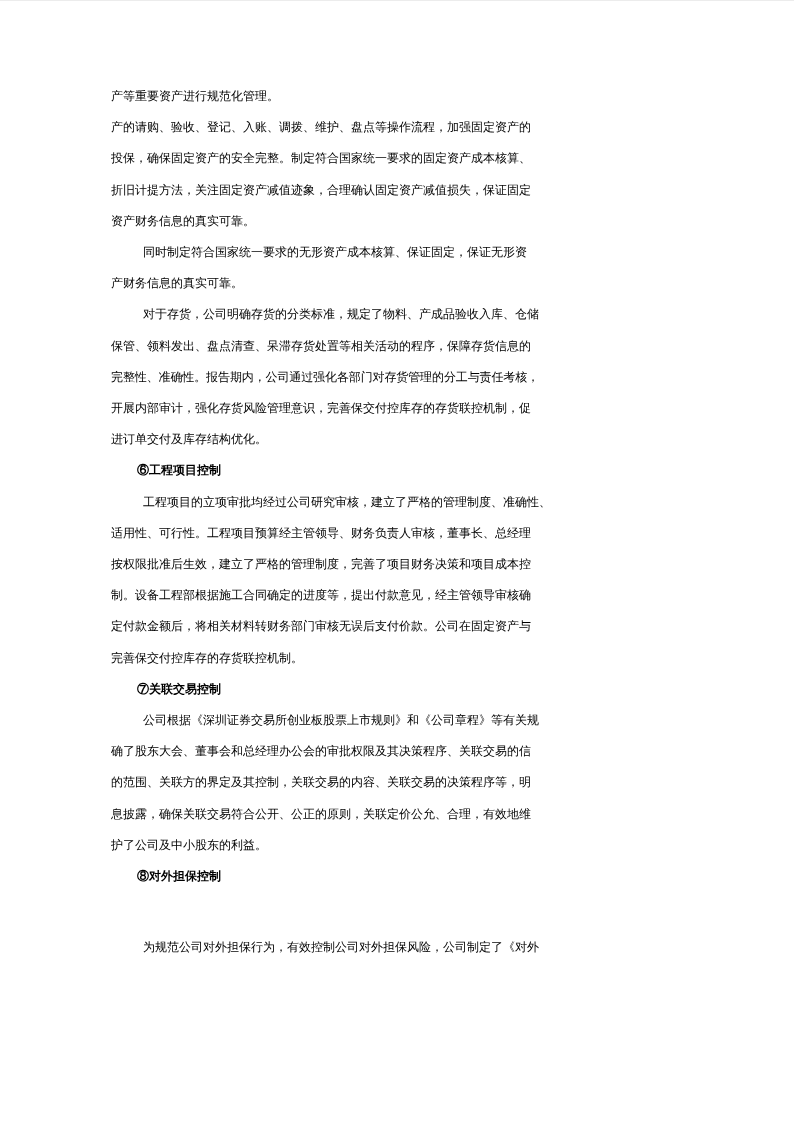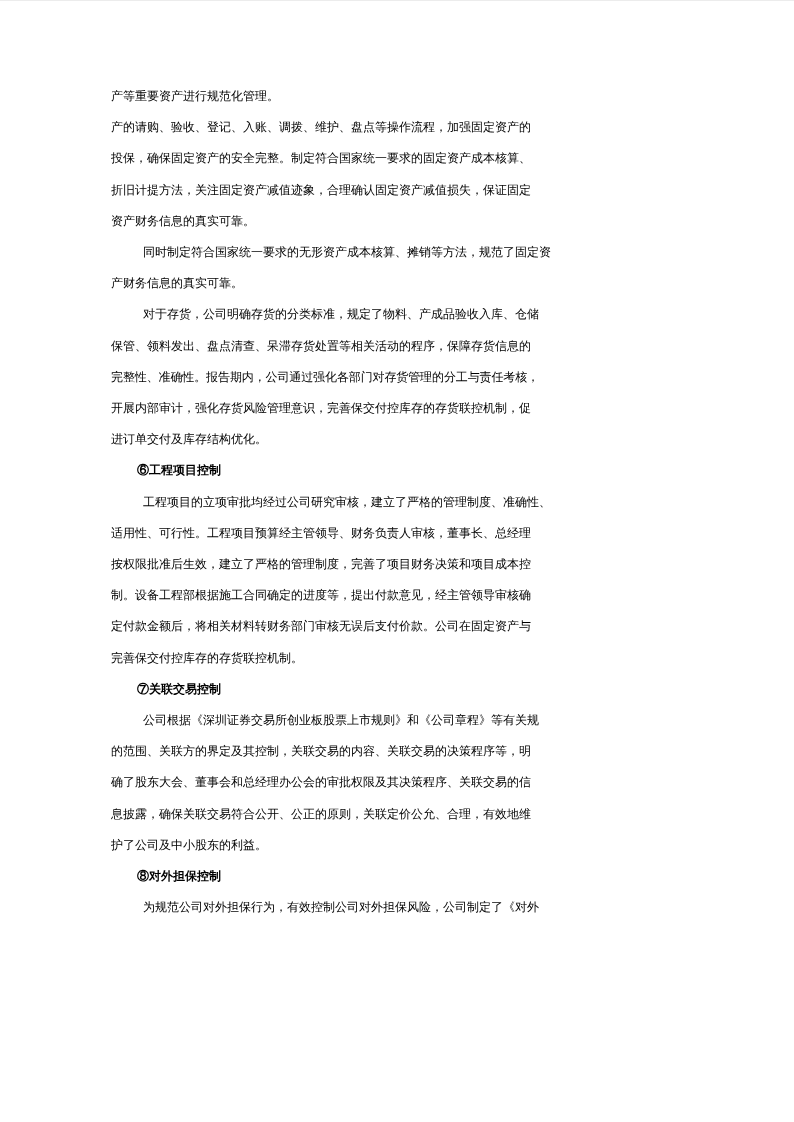--- a/index.html
+++ b/index.html
@@ -46,21 +46,21 @@
       <div class="para">
         <div class="line end">产等重要资产进行规范化管理。</div>
       </div>
       <div class="para">
         <div class="line" style="letter-spacing: 0px;">产的请购、验收、登记、入账、调拨、维护、盘点等操作流程，加强固定资产的</div>
         <div class="line" style="letter-spacing: 0px;">投保，确保固定资产的安全完整。制定符合国家统一要求的固定资产成本核算、</div>
         <div class="line" style="letter-spacing: 0px;">折旧计提方法，关注固定资产减值迹象，合理确认固定资产减值损失，保证固定</div>
         <div class="line end">资产财务信息的真实可靠。</div>
       </div>
       <div class="para">
-        <div class="line indent" style="letter-spacing: 0px;">同时制定符合国家统一要求的无形资产成本核算、摊销等方法，规范了固定资</div>
+        <div class="line indent" style="letter-spacing: 0px;">同时制定符合国家统一要求的无形资产成本核算、保证固定，保证无形资</div>
         <div class="line end">产财务信息的真实可靠。</div>
       </div>
       <div class="para">
         <div class="line indent" style="letter-spacing: 0px;">对于存货，公司明确存货的分类标准，规定了物料、产成品验收入库、仓储</div>
         <div class="line" style="letter-spacing: 0px;">保管、领料发出、盘点清查、呆滞存货处置等相关活动的程序，保障存货信息的</div>
         <div class="line" style="letter-spacing: -0.111111px; font-family: Liberation Serif, serif;">完整性、准确性。报告期内，公司通过强化各部门对存货管理的分工与责任考核，</div>
         <div class="line" style="letter-spacing: 0px;">开展内部审计，强化存货风险管理意识，完善保交付控库存的存货联控机制，促</div>
         <div class="line end">进订单交付及库存结构优化。</div>
       </div>
       <div class="heading">⑥工程项目控制</div>
@@ -68,23 +68,23 @@
         <div class="line indent" style="letter-spacing: 0px;">工程项目的立项审批均经过公司研究审核，建立了严格的管理制度、准确性、</div>
         <div class="line" style="letter-spacing: 0px;">适用性、可行性。工程项目预算经主管领导、财务负责人审核，董事长、总经理</div>
         <div class="line" style="letter-spacing: 0px;">按权限批准后生效，建立了严格的管理制度，完善了项目财务决策和项目成本控</div>
         <div class="line" style="letter-spacing: 0px;">制。设备工程部根据施工合同确定的进度等，提出付款意见，经主管领导审核确</div>
         <div class="line" style="letter-spacing: 0px;">定付款金额后，将相关材料转财务部门审核无误后支付价款。公司在固定资产与</div>
         <div class="line end">完善保交付控库存的存货联控机制。</div>
       </div>
       <div class="heading">⑦关联交易控制</div>
       <div class="para">
         <div class="line indent" style="letter-spacing: 0px;">公司根据《深圳证券交易所创业板股票上市规则》和《公司章程》等有关规</div>
+        <div class="line" style="letter-spacing: 0px;">确了股东大会、董事会和总经理办公会的审批权限及其决策程序、关联交易的信</div>
         <div class="line" style="letter-spacing: 0px;">的范围、关联方的界定及其控制，关联交易的内容、关联交易的决策程序等，明</div>
-        <div class="line" style="letter-spacing: 0px;">确了股东大会、董事会和总经理办公会的审批权限及其决策程序、关联交易的信</div>
         <div class="line" style="letter-spacing: 0px;">息披露，确保关联交易符合公开、公正的原则，关联定价公允、合理，有效地维</div>
         <div class="line end">护了公司及中小股东的利益。</div>
       </div>
       <div class="heading">⑧对外担保控制</div>
       <div class="para">
-        <div class="line indent" style="letter-spacing: 0px;">为规范公司对外担保行为，有效控制公司对外担保风险，公司制定了《对外</div>
+        <div class="line indent" style="letter-spacing: 0px; margin-top: 40px;">为规范公司对外担保行为，有效控制公司对外担保风险，公司制定了《对外</div>
       </div>
     </div>
 </div>
 
 </body></html>

